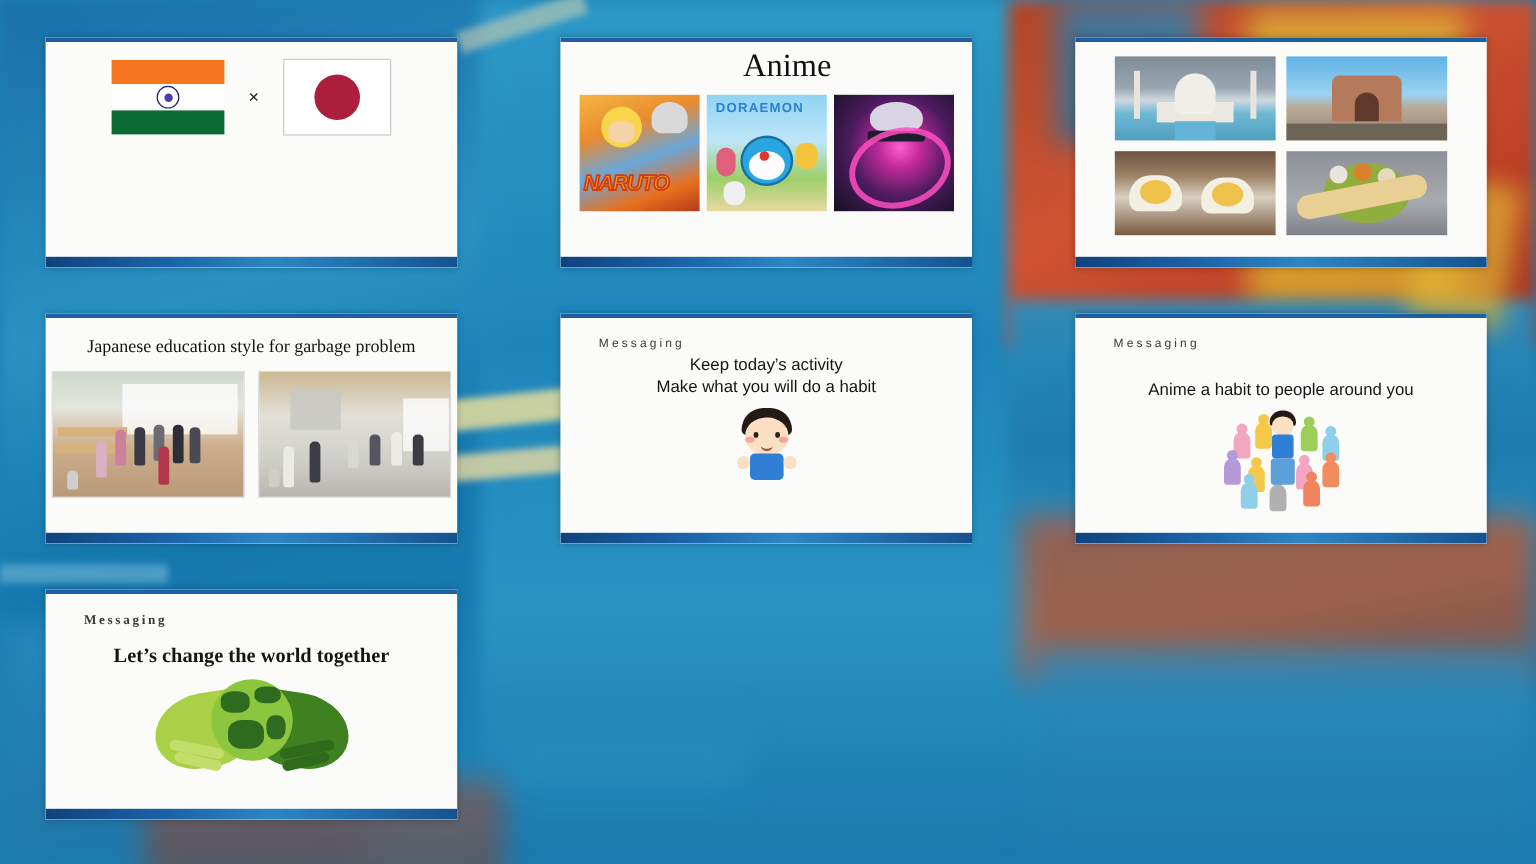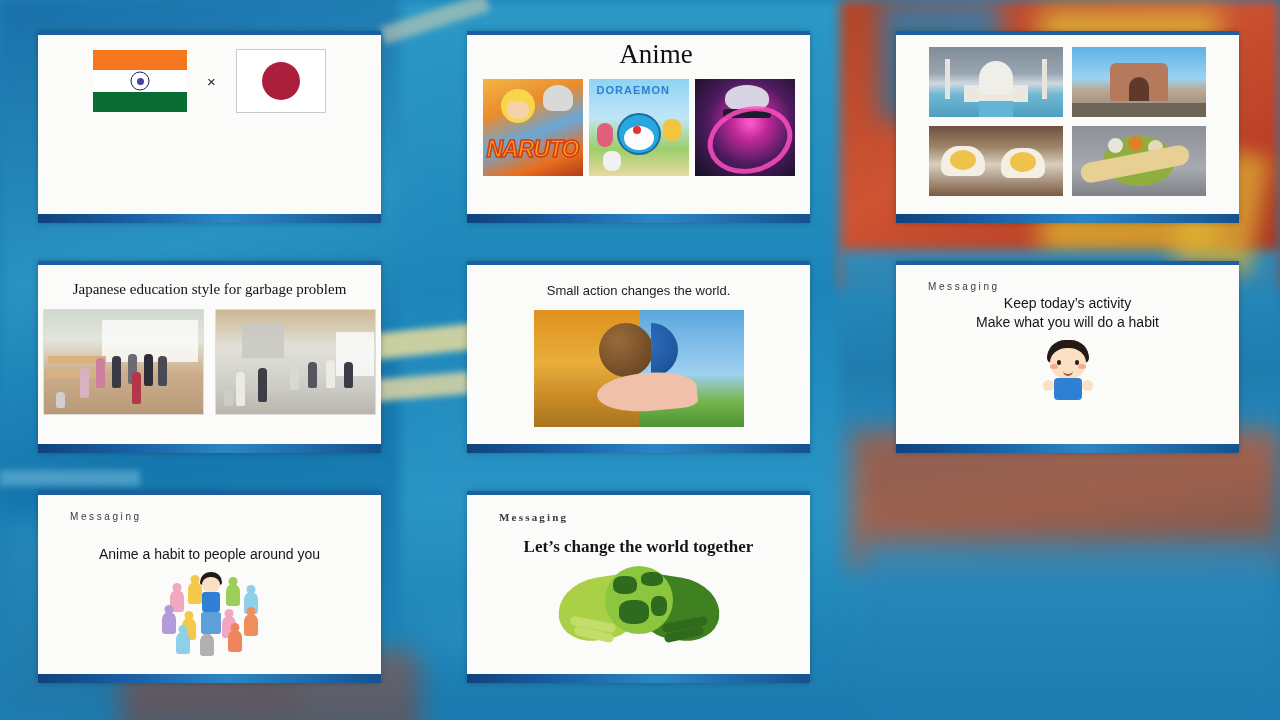--- a/index.html
+++ b/index.html
@@ -83,21 +83,21 @@
            border-radius:40% 60% 45% 55%;transform:rotate(18deg);}
 
   
   .s3-title{font-family:"Liberation Serif", serif;font-size:27px;color:#111;text-align:center;padding-top:4px;padding-left:35px;}
   .s3-row{display:flex;justify-content:center;gap:6px;margin-top:9px;}
   .poster{width:100px;height:97px;position:relative;overflow:hidden;}
   .p-naruto{background:linear-gradient(160deg,#f4b642 0%,#e98b2e 30%,#6aa7d8 55%,#e8701e 80%,#b23b18 100%);}
   .p-doraemon{background:linear-gradient(180deg,#8fd3f2 0%,#bfe6f7 40%,#9ccf6a 72%,#e8d9a0 100%);}
   .p-jjk{background:radial-gradient(circle at 55% 45%,#ff5fd0 0%,#c2299b 22%,#4b1b5e 55%,#13101f 100%);}
   .nar-text{position:absolute;left:4px;bottom:13px;font-family:"Liberation Sans",sans-serif;
-            font-weight:bold;font-style:italic;font-size:23px;color:#fb9c1d;
+            font-weight:bold;font-style:italic;font-size:18px;color:#fb9c1d;
             -webkit-text-stroke:1.5px #d23b10;letter-spacing:-1px;}
   .dora-text{position:absolute;left:8px;top:5px;font-weight:bold;font-size:11px;color:#2b7fd6;letter-spacing:1px;}
   .dora-face{position:absolute;left:28px;top:34px;width:40px;height:38px;border-radius:50%;
              background:#27a6e0;border:2px solid #1b6fa0;}
   .dora-face:after{content:"";position:absolute;left:5px;top:11px;width:30px;height:24px;
              border-radius:50%;background:#fdfdfd;}
   .dora-nose{position:absolute;left:44px;top:47px;width:8px;height:8px;border-radius:50%;background:#e0352b;z-index:2;}
   .jjk-hair{position:absolute;left:30px;top:6px;width:44px;height:26px;border-radius:50% 50% 40% 40%;background:#d8d4e4;}
   .jjk-band{position:absolute;left:28px;top:30px;width:48px;height:9px;background:#1c1c2e;border-radius:3px;}
   .jjk-ring{position:absolute;left:12px;top:28px;width:76px;height:56px;border:5px solid rgba(255,77,193,.85);
@@ -316,34 +316,20 @@
           <div class="kid" style="left:92px;top:52px;height:26px;background:#55555f;"></div>
           <div class="kid" style="left:110px;top:50px;height:28px;background:#ecebe5;"></div>
           <div class="kid" style="left:128px;top:52px;height:26px;background:#3c3c46;"></div>
           <div class="kid" style="left:8px;top:80px;height:16px;background:#cfcdc7;"></div>
         </div>
       </div>
     </div>
     <div class="botbar"></div>
   </div>
 
-  <div class="slide">
-    <div class="topbar"></div>
-    <div class="body">
-      <div class="s6-title">Small action changes the world.</div>
-      <div class="s6-img">
-        <div class="half-dry"></div>
-        <div class="half-wet"></div>
-        <div class="globe-l"></div>
-        <div class="globe-r"></div>
-        <div class="hand"></div>
-      </div>
-    </div>
-    <div class="botbar"></div>
-  </div>
 
   <div class="slide">
     <div class="topbar"></div>
     <div class="body">
       <div class="msg-label">Messaging</div>
       <div class="msg-line">Keep today’s activity</div>
       <div class="msg-line">Make what you will do a habit</div>
       <div class="boy">
         <div class="boy-hair"></div>
         <div class="boy-face"></div>

